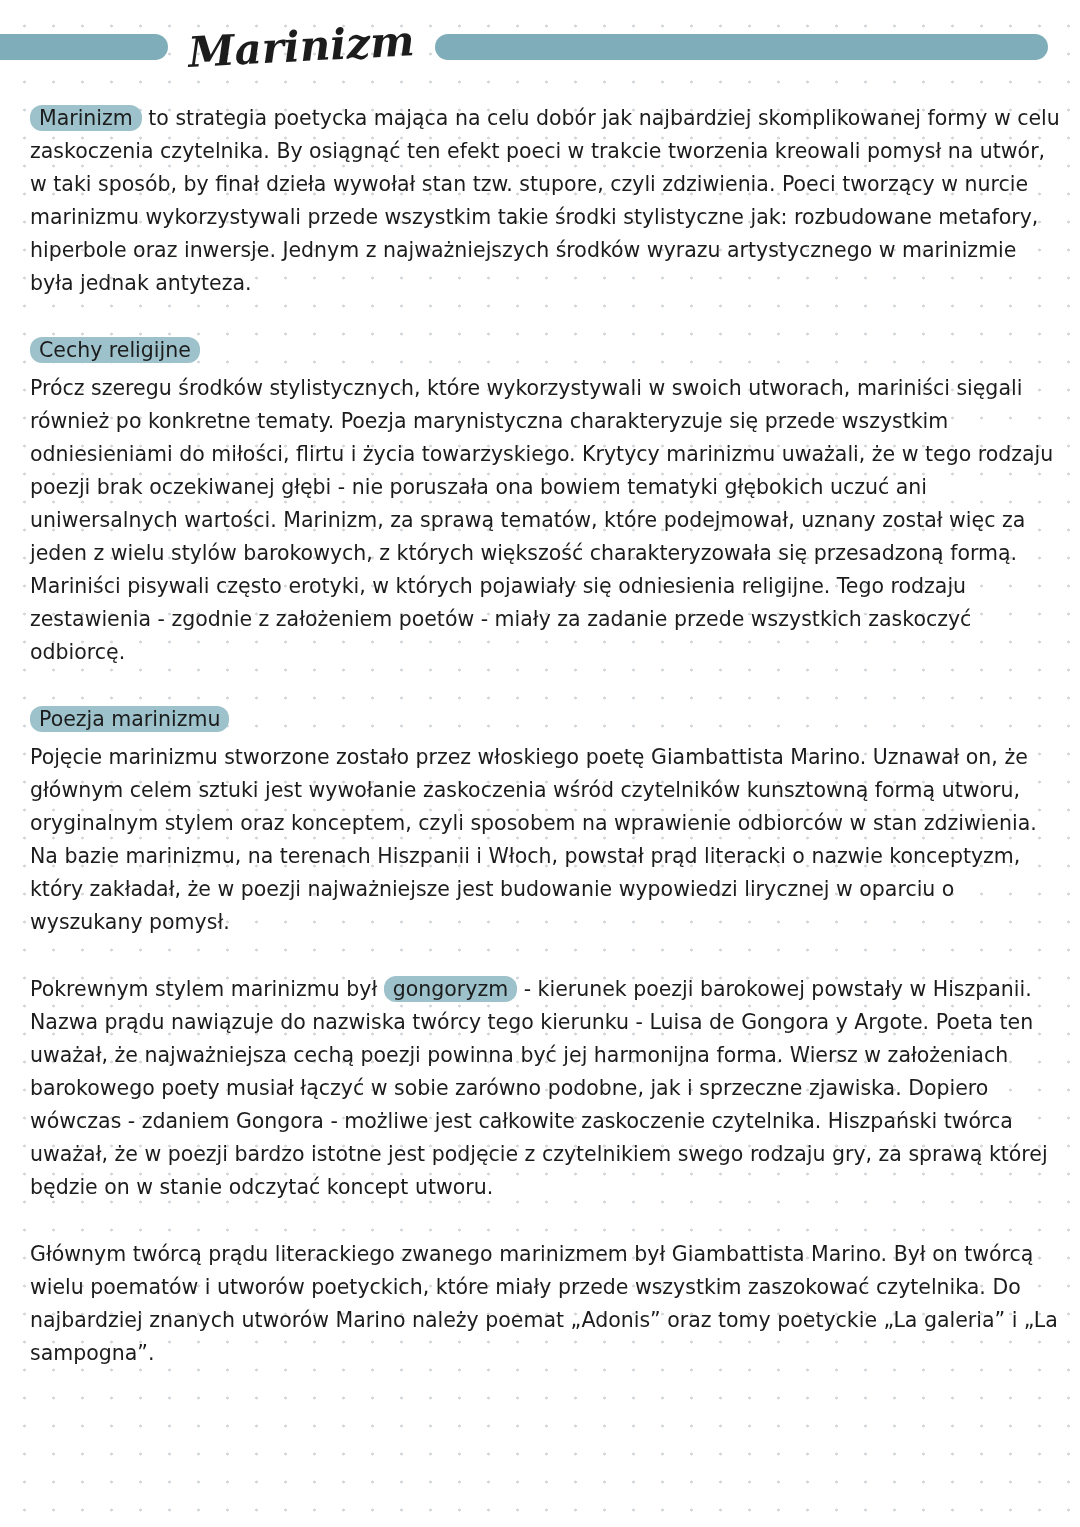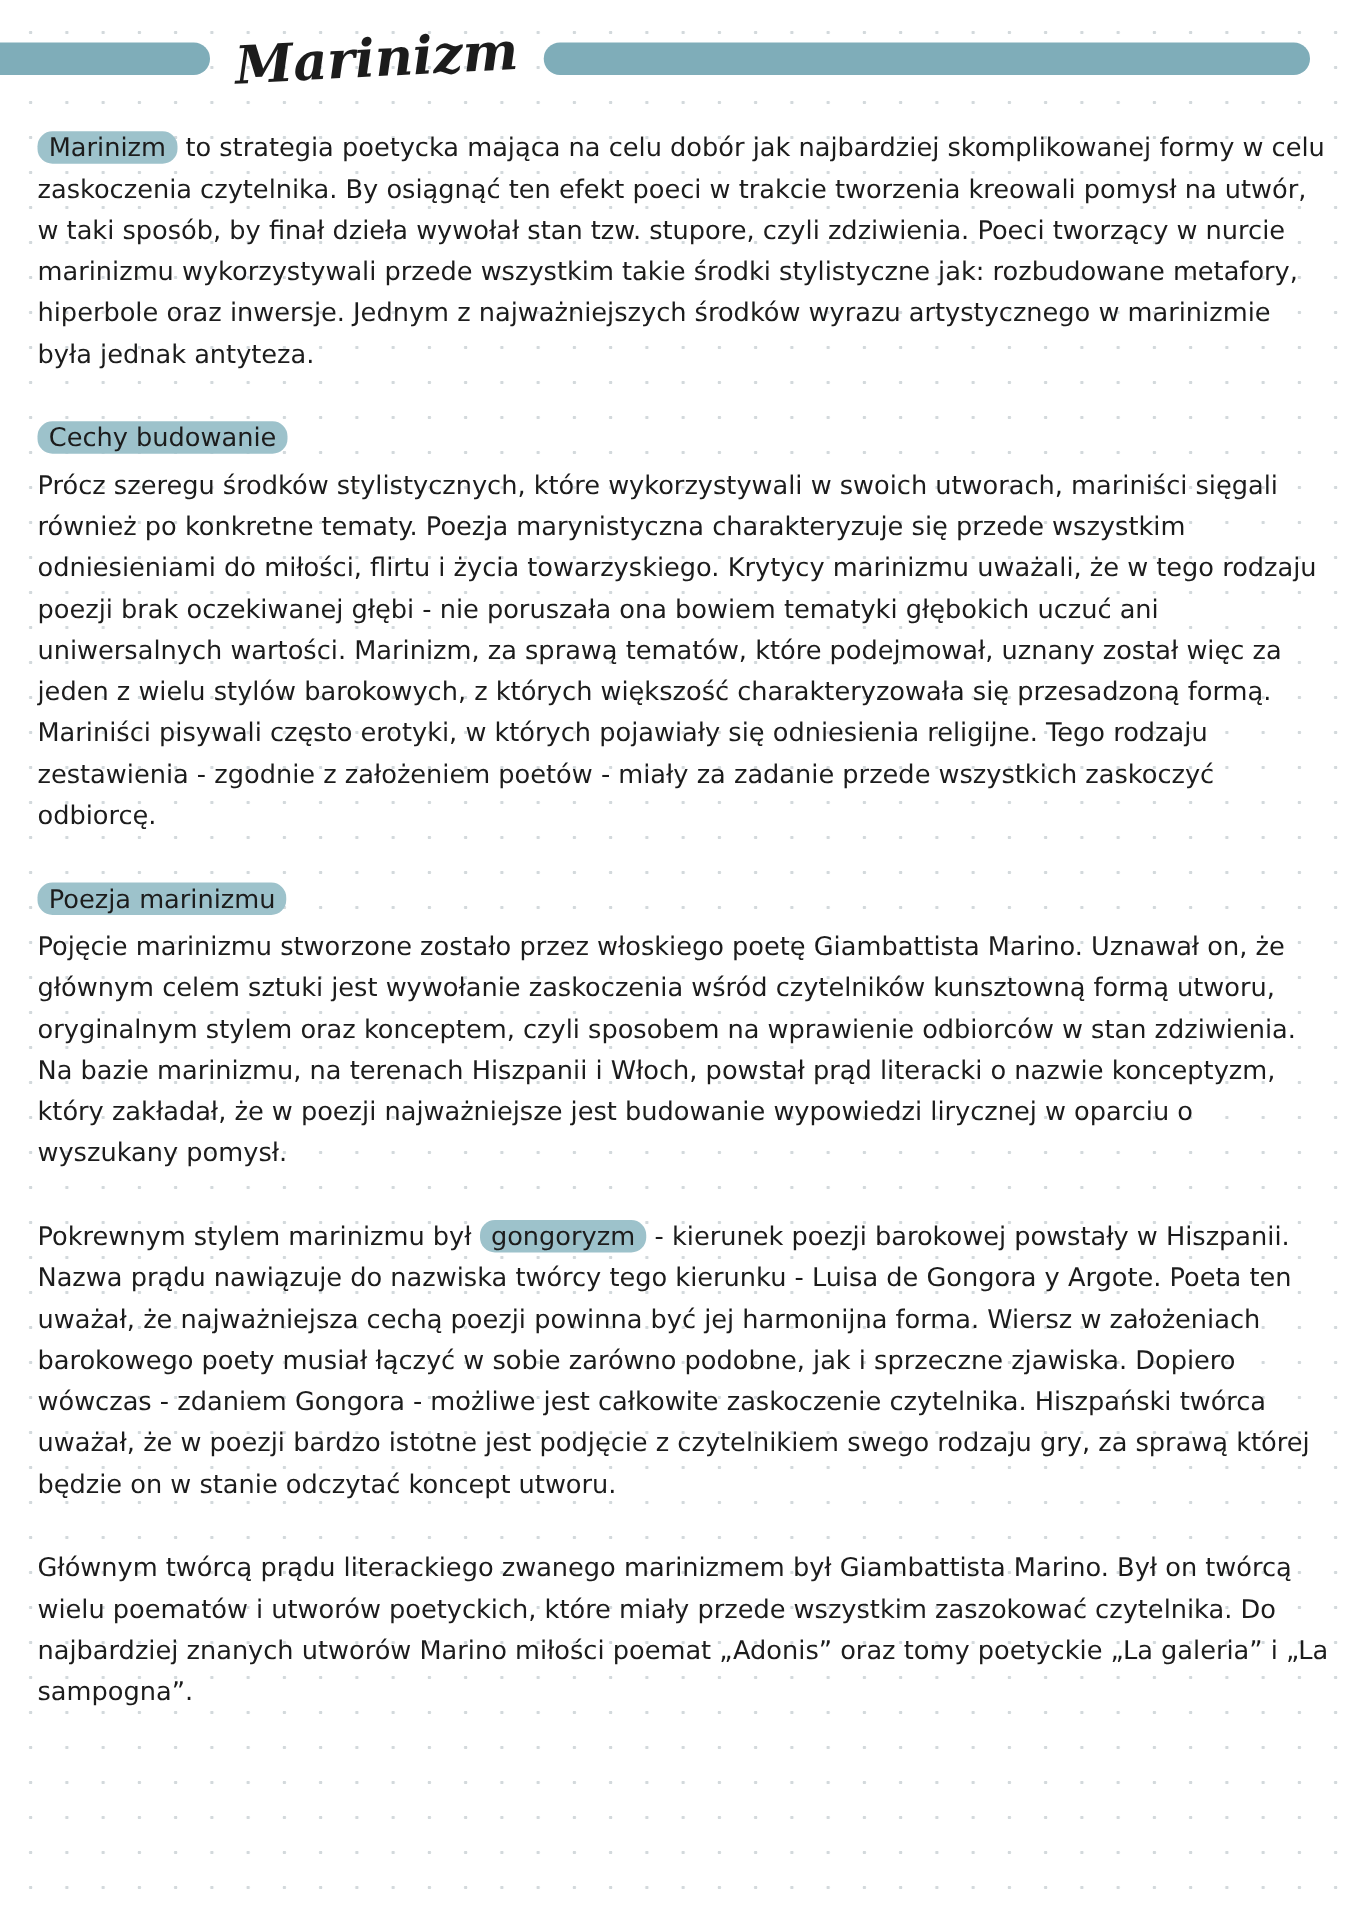--- a/index.html
+++ b/index.html
@@ -79,27 +79,27 @@
   <header class="header">
     <div class="bar bar-left"></div>
     <h1 class="title">Marinizm</h1>
     <div class="bar bar-right"></div>
   </header>
   <main class="content" id="content">
       <section class="section">
         <p class="para"><span class="pill">Marinizm</span><span> to strategia poetycka mająca na celu dobór jak najbardziej skomplikowanej formy w celu zaskoczenia czytelnika. By osiągnąć ten efekt poeci w trakcie tworzenia kreowali pomysł na utwór, w taki sposób, by finał dzieła wywołał stan tzw. stupore, czyli zdziwienia. Poeci tworzący w nurcie marinizmu wykorzystywali przede wszystkim takie środki stylistyczne jak: rozbudowane metafory, hiperbole oraz inwersje. Jednym z najważniejszych środków wyrazu artystycznego w marinizmie była jednak antyteza.</span></p>
       </section>
       <section class="section">
-        <div class="heading-row"><span class="pill">Cechy budowanie</span></div>
+        <div class="heading-row"><span class="pill">Cechy religijne</span></div>
         <p class="para"><span>Prócz szeregu środków stylistycznych, które wykorzystywali w swoich utworach, mariniści sięgali również po konkretne tematy. Poezja marynistyczna charakteryzuje się przede wszystkim odniesieniami do miłości, flirtu i życia towarzyskiego. Krytycy marinizmu uważali, że w tego rodzaju poezji brak oczekiwanej głębi - nie poruszała ona bowiem tematyki głębokich uczuć ani uniwersalnych wartości. Marinizm, za sprawą tematów, które podejmował, uznany został więc za jeden z wielu stylów barokowych, z których większość charakteryzowała się przesadzoną formą. Mariniści pisywali często erotyki, w których pojawiały się odniesienia religijne. Tego rodzaju zestawienia - zgodnie z założeniem poetów - miały za zadanie przede wszystkich zaskoczyć odbiorcę.</span></p>
       </section>
       <section class="section">
         <div class="heading-row"><span class="pill">Poezja marinizmu</span></div>
         <p class="para"><span>Pojęcie marinizmu stworzone zostało przez włoskiego poetę Giambattista Marino. Uznawał on, że głównym celem sztuki jest wywołanie zaskoczenia wśród czytelników kunsztowną formą utworu, oryginalnym stylem oraz konceptem, czyli sposobem na wprawienie odbiorców w stan zdziwienia. Na bazie marinizmu, na terenach Hiszpanii i Włoch, powstał prąd literacki o nazwie konceptyzm, który zakładał, że w poezji najważniejsze jest budowanie wypowiedzi lirycznej w oparciu o wyszukany pomysł.</span></p>
       </section>
       <section class="section">
         <p class="para"><span>Pokrewnym stylem marinizmu był </span><span class="pill">gongoryzm</span><span> - kierunek poezji barokowej powstały w Hiszpanii. Nazwa prądu nawiązuje do nazwiska twórcy tego kierunku - Luisa de Gongora y Argote. Poeta ten uważał, że najważniejsza cechą poezji powinna być jej harmonijna forma. Wiersz w założeniach barokowego poety musiał łączyć w sobie zarówno podobne, jak i sprzeczne zjawiska. Dopiero wówczas - zdaniem Gongora - możliwe jest całkowite zaskoczenie czytelnika. Hiszpański twórca uważał, że w poezji bardzo istotne jest podjęcie z czytelnikiem swego rodzaju gry, za sprawą której będzie on w stanie odczytać koncept utworu.</span></p>
       </section>
       <section class="section">
-        <p class="para"><span>Głównym twórcą prądu literackiego zwanego marinizmem był Giambattista Marino. Był on twórcą wielu poematów i utworów poetyckich, które miały przede wszystkim zaszokować czytelnika. Do najbardziej znanych utworów Marino miłości poemat „Adonis” oraz tomy poetyckie „La galeria” i „La sampogna”.</span></p>
+        <p class="para"><span>Głównym twórcą prądu literackiego zwanego marinizmem był Giambattista Marino. Był on twórcą wielu poematów i utworów poetyckich, które miały przede wszystkim zaszokować czytelnika. Do najbardziej znanych utworów Marino należy poemat „Adonis” oraz tomy poetyckie „La galeria” i „La sampogna”.</span></p>
       </section>
     </main>
 </div>
 
 </body></html>

